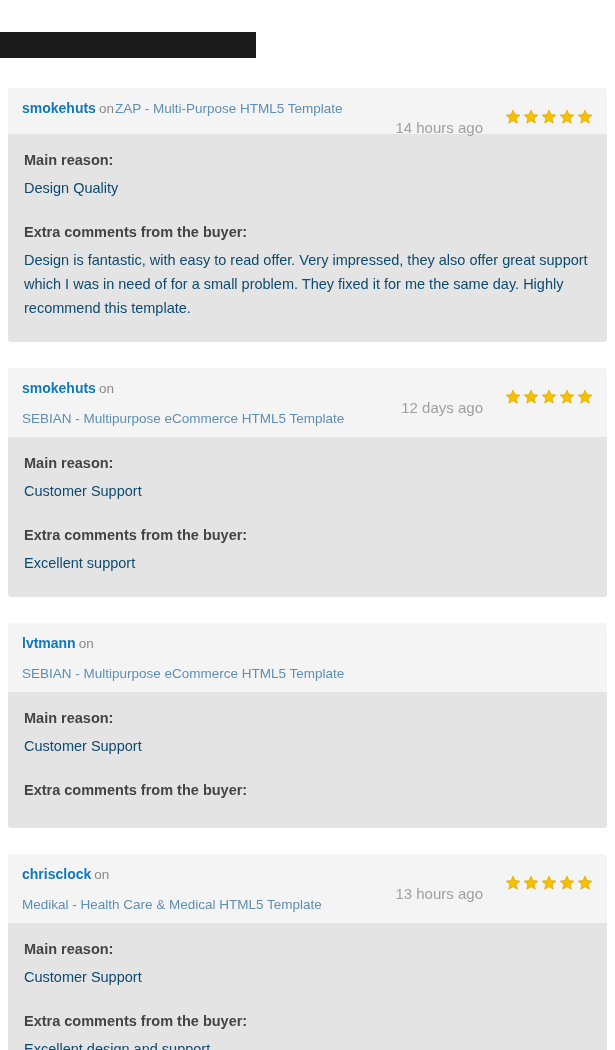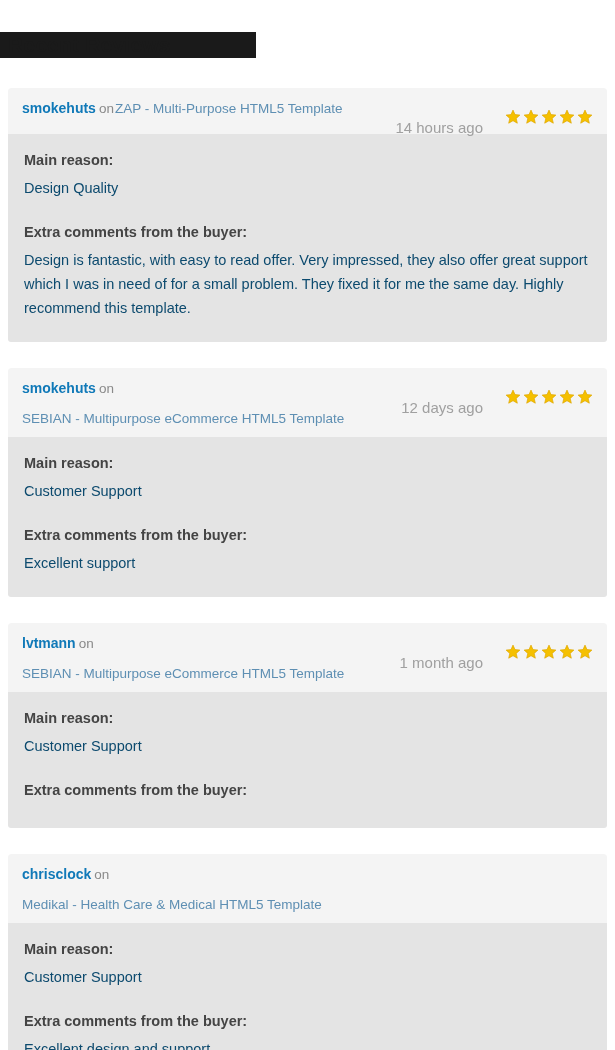--- a/index.html
+++ b/index.html
@@ -208,22 +208,36 @@
         </div>
         <div class="field-group">
           <p class="field-label">Extra comments from the buyer:</p>
           <p class="field-value">Excellent support</p>
         </div>
       </div>
     </div>
     <div class="review-card">
       <div class="review-head">
         <div class="review-head-inner head-wrap"><a href="#" class="author">lvtmann</a><span class="on-word">on</span><a href="#" class="item-link">SEBIAN - Multipurpose eCommerce HTML5 Template</a></div>
+      </div>
+      <div class="review-body">
+        <div class="field-group">
+          <p class="field-label">Main reason:</p>
+          <p class="field-value">Customer Support</p>
+        </div>
+        <div class="field-group">
+          <p class="field-label">Extra comments from the buyer:</p>
+        </div>
+      </div>
+    </div>
+    <div class="review-card">
+      <div class="review-head">
+        <div class="review-head-inner head-wrap"><a href="#" class="author">chrisclock</a><span class="on-word">on</span><a href="#" class="item-link">Medikal - Health Care &amp; Medical HTML5 Template</a></div>
         <div class="head-right">
-          <span class="timeago">1 month ago</span>
+          <span class="timeago">13 hours ago</span>
           <span class="stars">
             <span class="star-icon"><svg width="16" height="16" viewBox="0 0 16 16" aria-hidden="true">
                 <path d="M8 1.1 L10 5.6 L14.9 6.1 L11.2 9.4 L12.3 14.2 L8 11.7 L3.7 14.2 L4.8 9.4 L1.1 6.1 L6 5.6 Z" fill="#f5c000" stroke="#e0a800" stroke-width="0.7" stroke-linejoin="round"></path>
               </svg></span>
             <span class="star-icon"><svg width="16" height="16" viewBox="0 0 16 16" aria-hidden="true">
                 <path d="M8 1.1 L10 5.6 L14.9 6.1 L11.2 9.4 L12.3 14.2 L8 11.7 L3.7 14.2 L4.8 9.4 L1.1 6.1 L6 5.6 Z" fill="#f5c000" stroke="#e0a800" stroke-width="0.7" stroke-linejoin="round"></path>
               </svg></span>
             <span class="star-icon"><svg width="16" height="16" viewBox="0 0 16 16" aria-hidden="true">
                 <path d="M8 1.1 L10 5.6 L14.9 6.1 L11.2 9.4 L12.3 14.2 L8 11.7 L3.7 14.2 L4.8 9.4 L1.1 6.1 L6 5.6 Z" fill="#f5c000" stroke="#e0a800" stroke-width="0.7" stroke-linejoin="round"></path>
               </svg></span>
@@ -236,31 +250,17 @@
           </span>
         </div>
       </div>
       <div class="review-body">
         <div class="field-group">
           <p class="field-label">Main reason:</p>
           <p class="field-value">Customer Support</p>
         </div>
         <div class="field-group">
           <p class="field-label">Extra comments from the buyer:</p>
-        </div>
-      </div>
-    </div>
-    <div class="review-card">
-      <div class="review-head">
-        <div class="review-head-inner head-wrap"><a href="#" class="author">chrisclock</a><span class="on-word">on</span><a href="#" class="item-link">Medikal - Health Care &amp; Medical HTML5 Template</a></div>
-      </div>
-      <div class="review-body">
-        <div class="field-group">
-          <p class="field-label">Main reason:</p>
-          <p class="field-value">Customer Support</p>
-        </div>
-        <div class="field-group">
-          <p class="field-label">Extra comments from the buyer:</p>
           <p class="field-value">Excellent design and support</p>
         </div>
       </div>
     </div>
   </div>
 
 </body></html>

